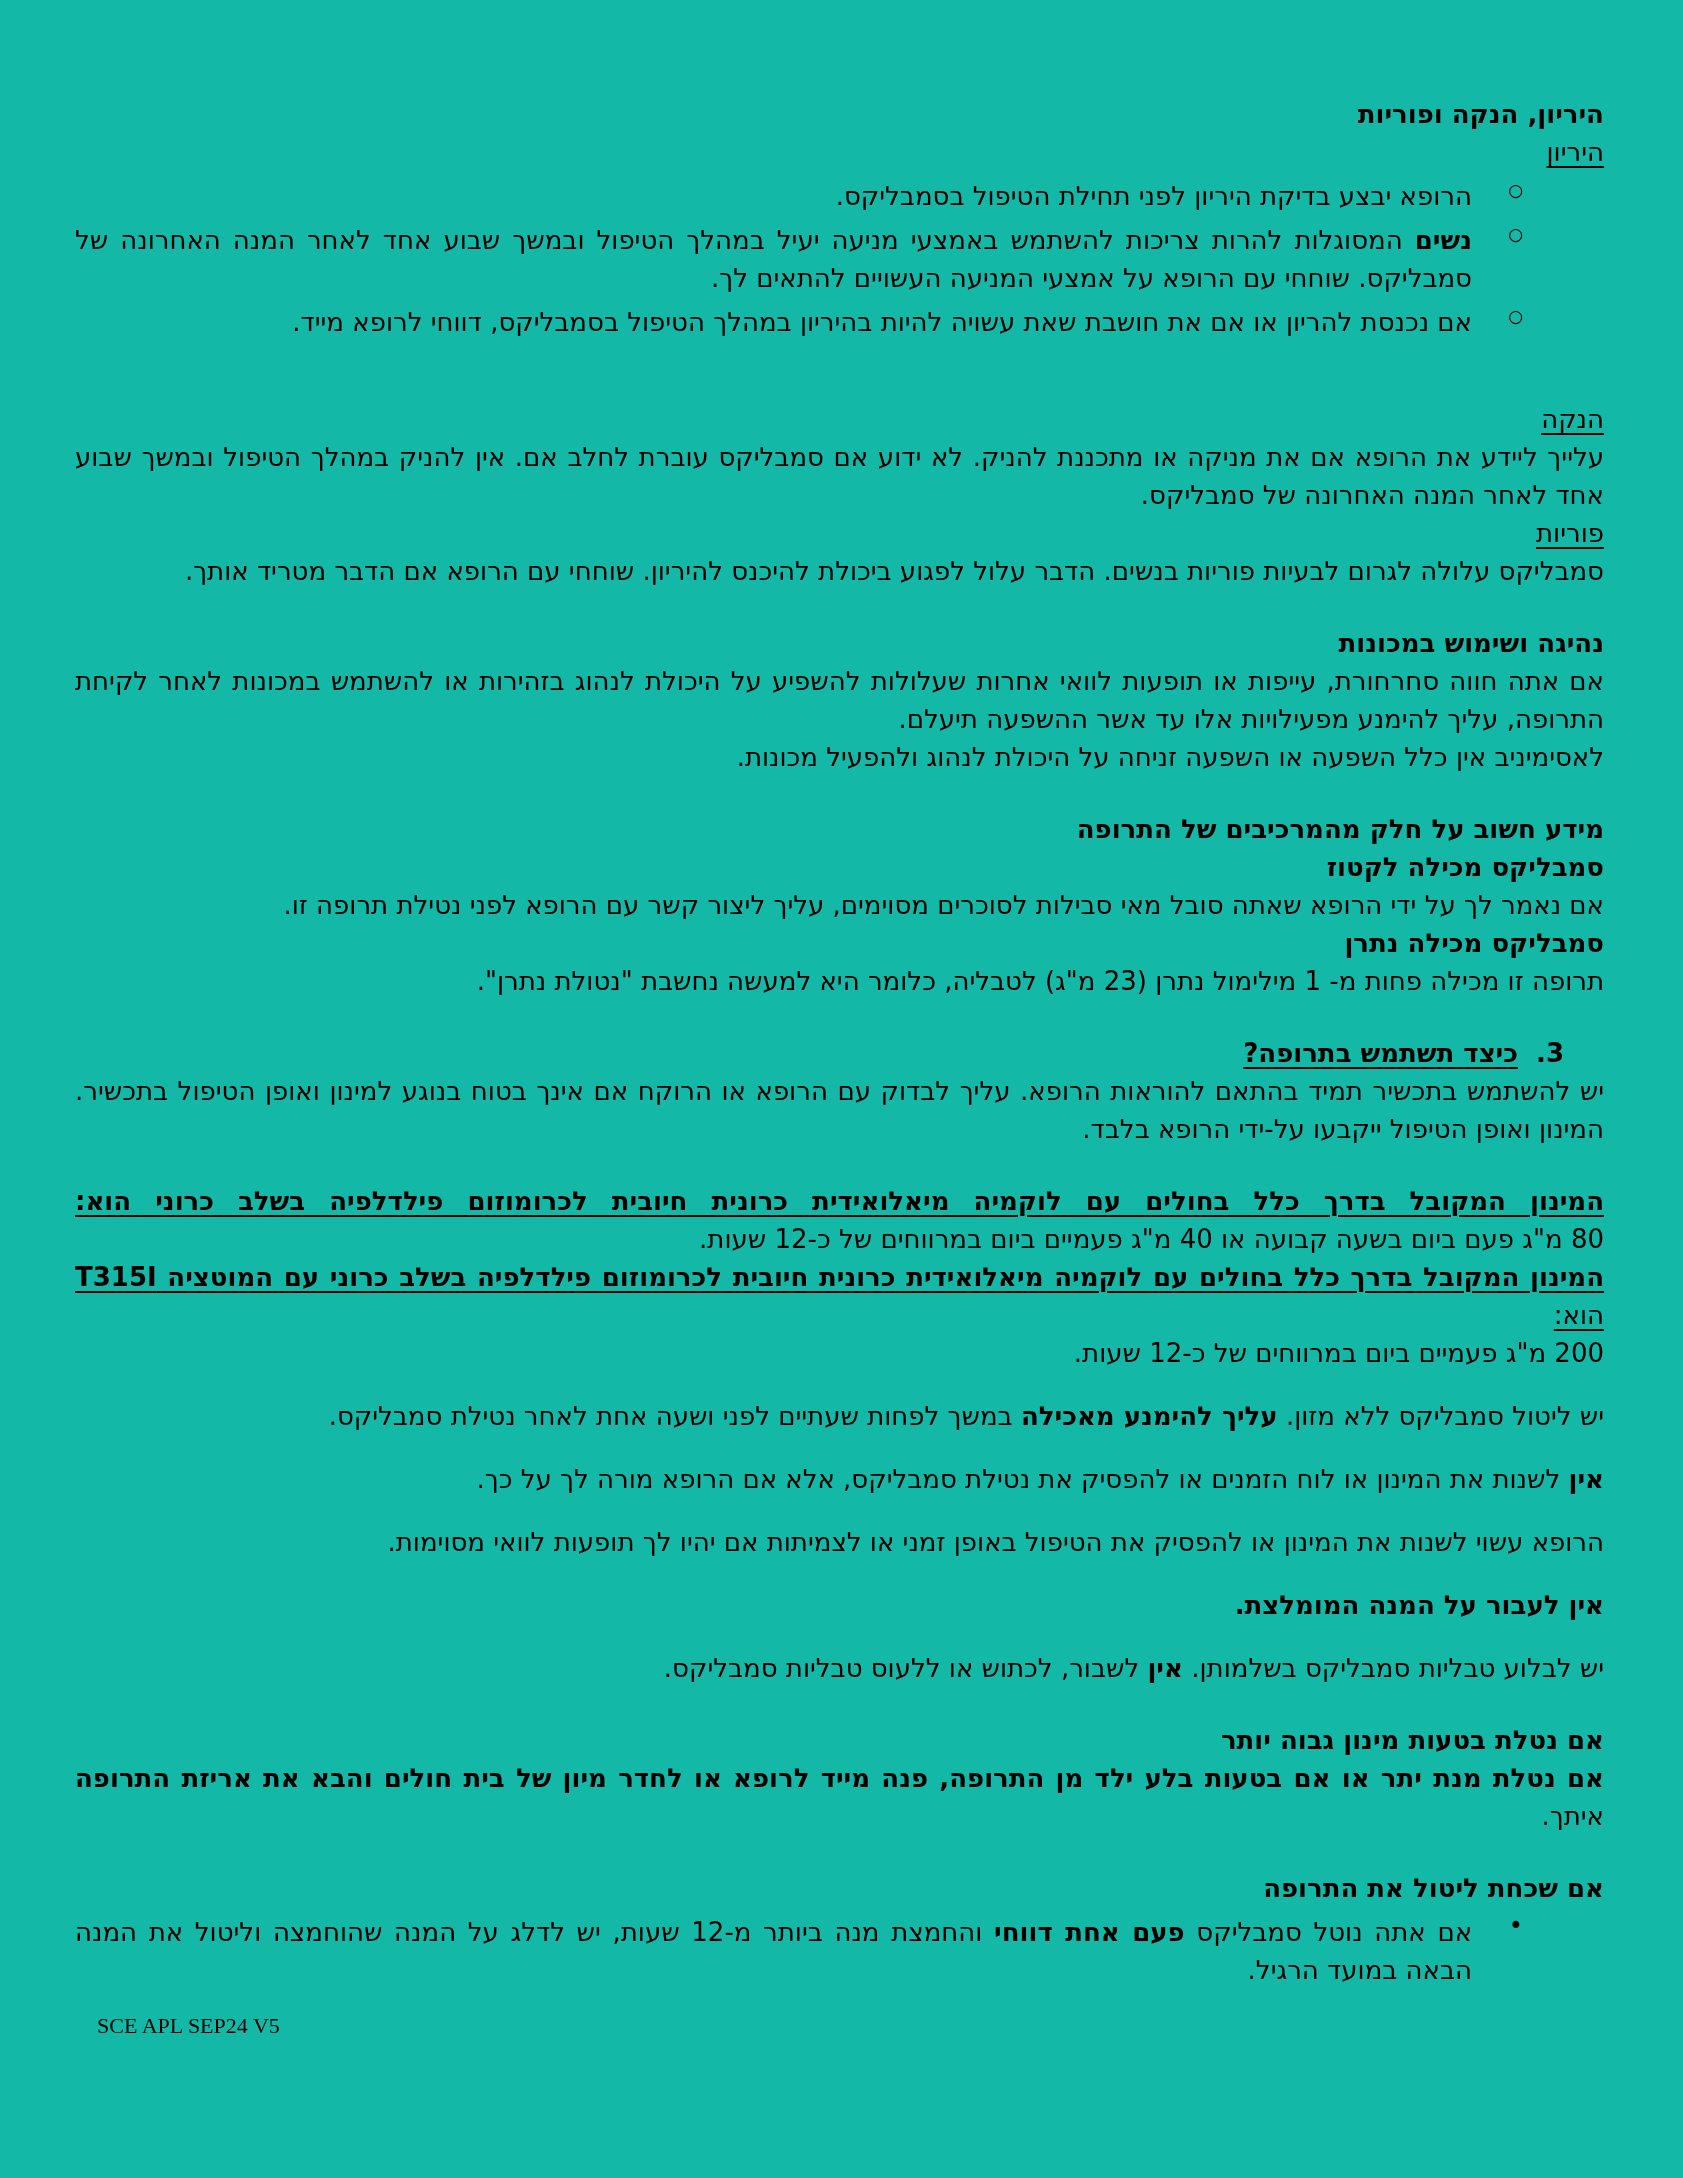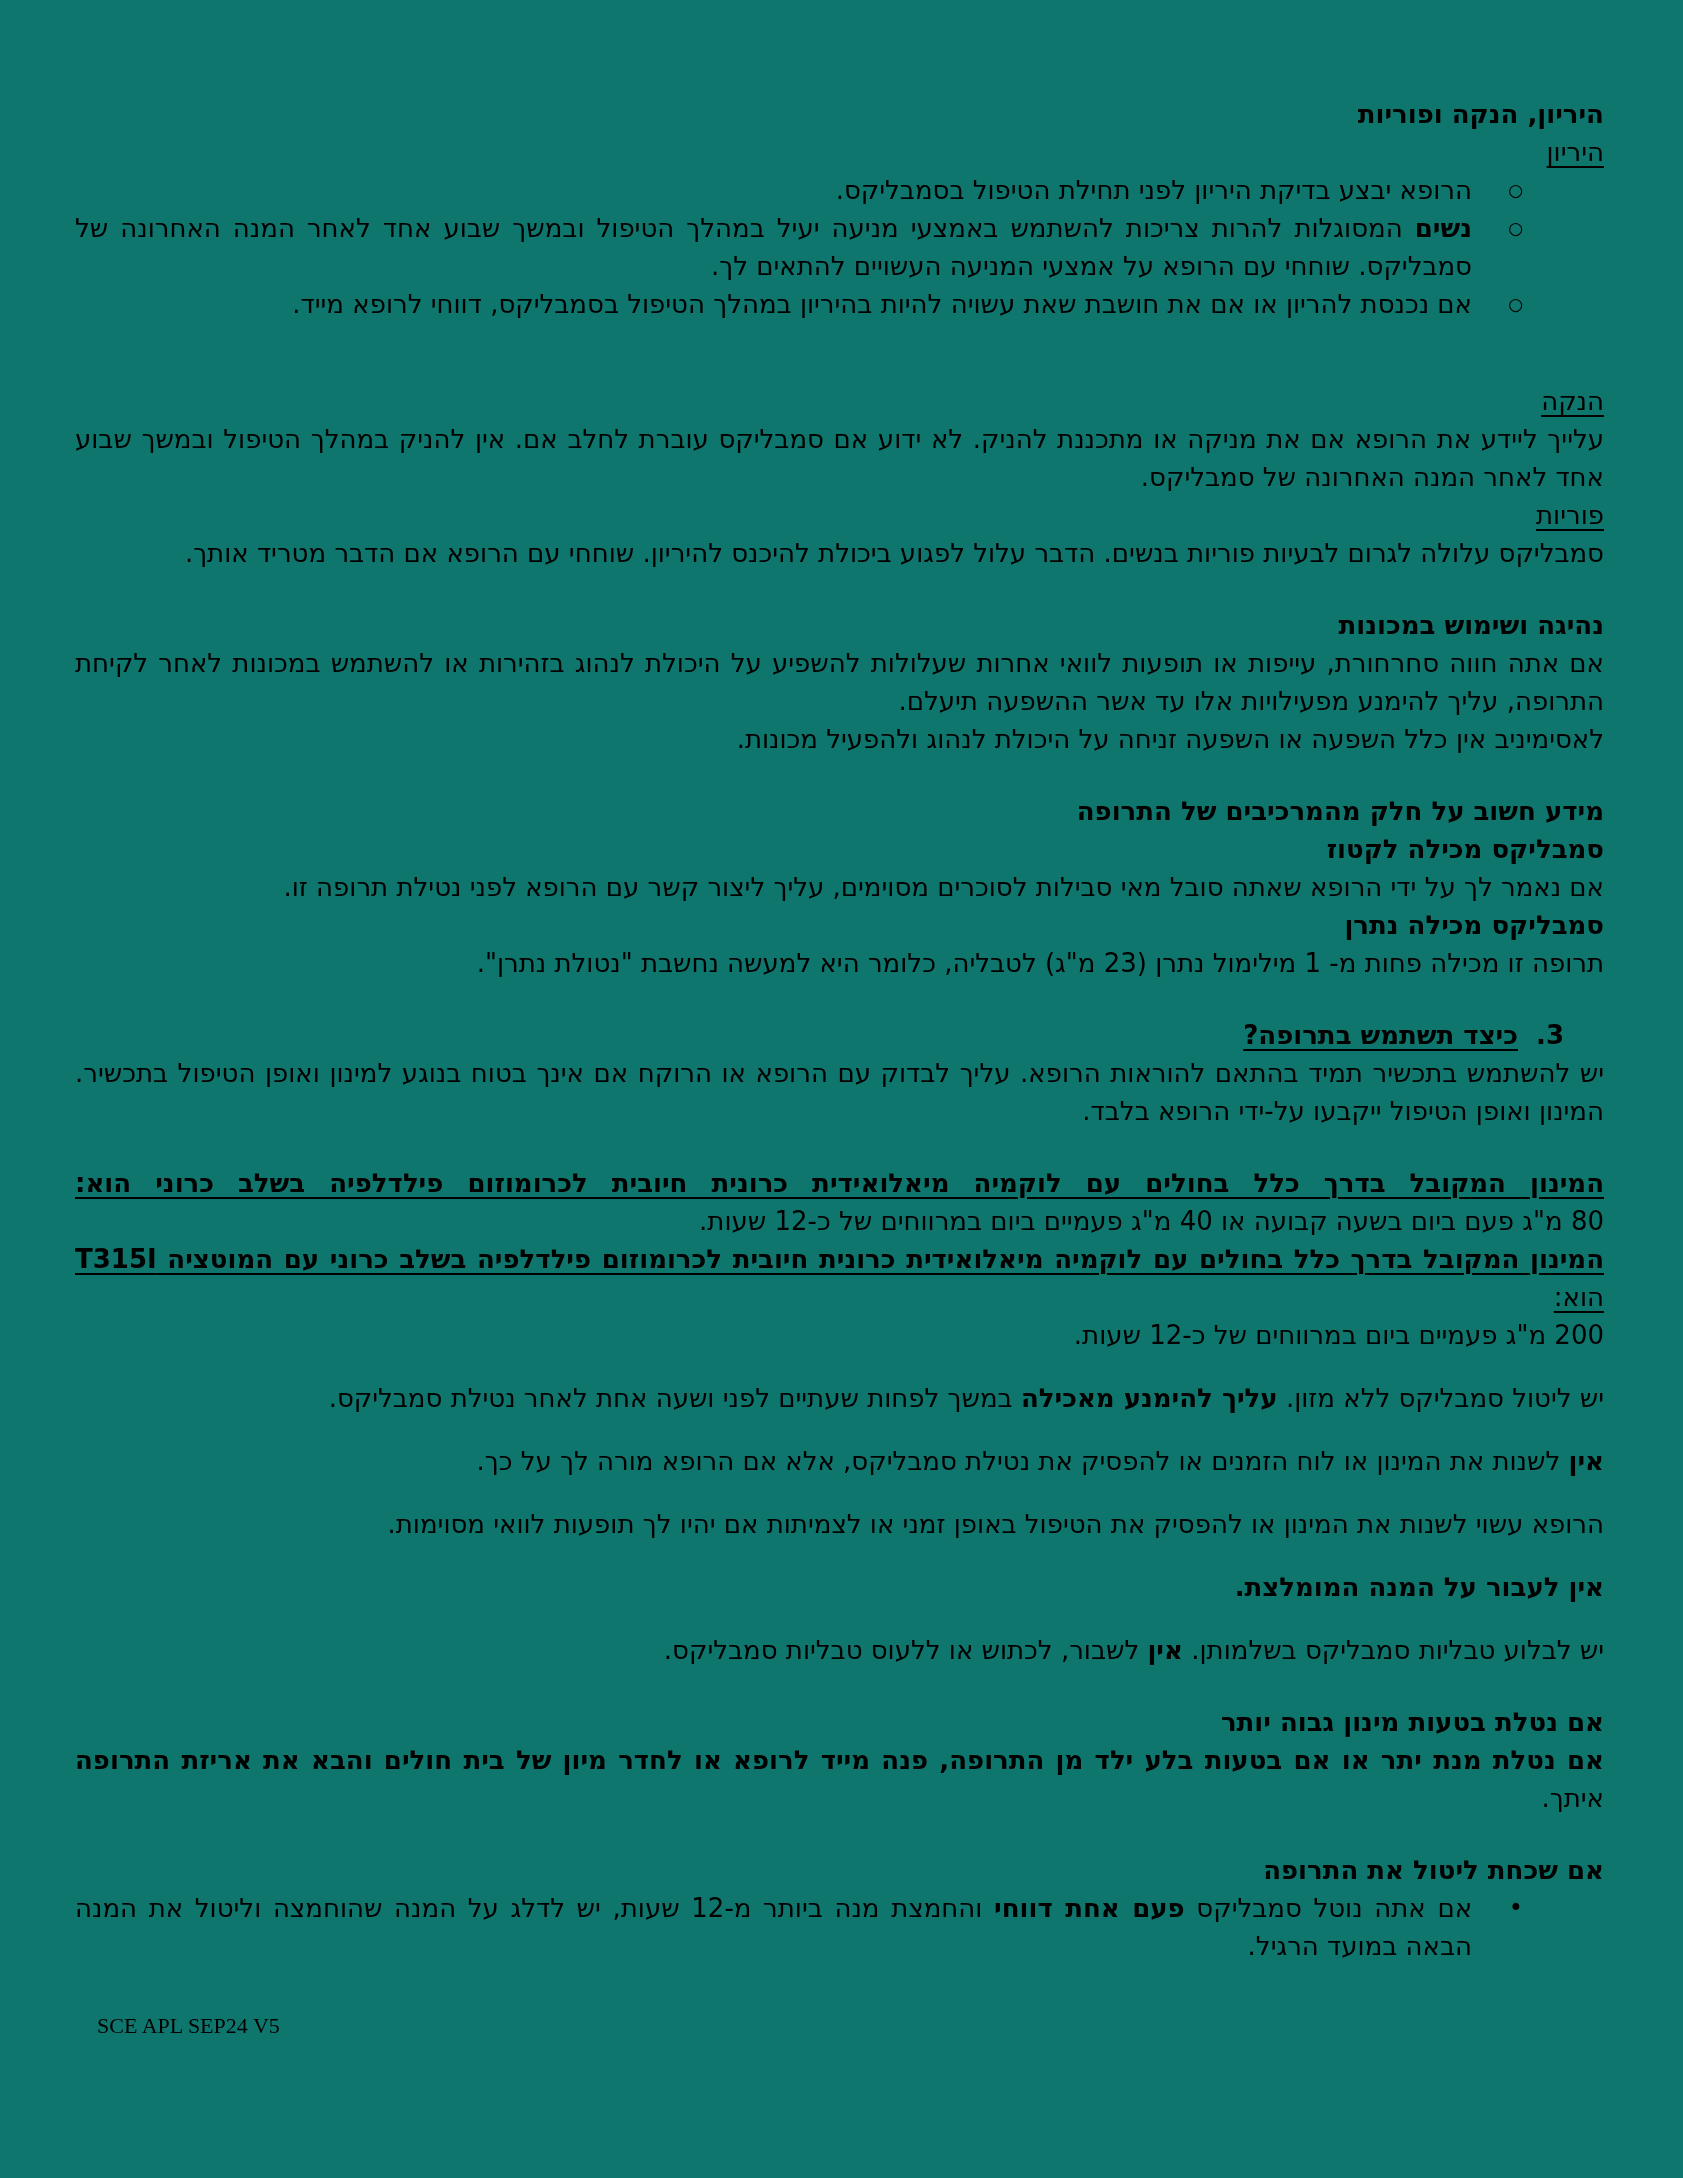--- a/index.html
+++ b/index.html
@@ -1,20 +1,20 @@
 <!DOCTYPE html>
 <html lang="he"><head>
 <meta charset="utf-8">
 <style>
   html,body{margin:0;padding:0;background:#e8e8e8;}
   .page{
     position:relative;
     width:1683px;height:2178px;
     margin:0 auto;
-    background:#0f766e;
+    background:#14b8a6;
     color:#000;
     direction:rtl;
     font-family:"DejaVu Sans","Liberation Sans",sans-serif;
     font-size:26px;
     line-height:38px;
     overflow:hidden;
   }
   .content{
     position:absolute;
     top:95px;right:79px;left:75px;
@@ -28,21 +28,21 @@
   .gap-lg{height:34px;}
   .bullet-row{display:flex;padding-right:77px;}
   .bullet-marker{
     flex:0 0 51px;
     font-size:17px;
     line-height:38px;
     text-align:right;
     padding-right:4px;
   }
   .bullet-marker.disc{font-size:24px;}
-  .bullet-text{flex:1;text-align:justify;}
+  .bullet-text{flex:1;text-align:justify;margin-top:6px;}
   .numhead{display:flex;padding-right:40px;font-weight:bold;}
   .numhead .num{margin-left:18px;}
   .footer{
     position:absolute;
     top:2008px;left:97px;
     direction:ltr;
     font-family:"Liberation Serif","DejaVu Serif",serif;
     font-size:22px;
     line-height:36px;
   }

